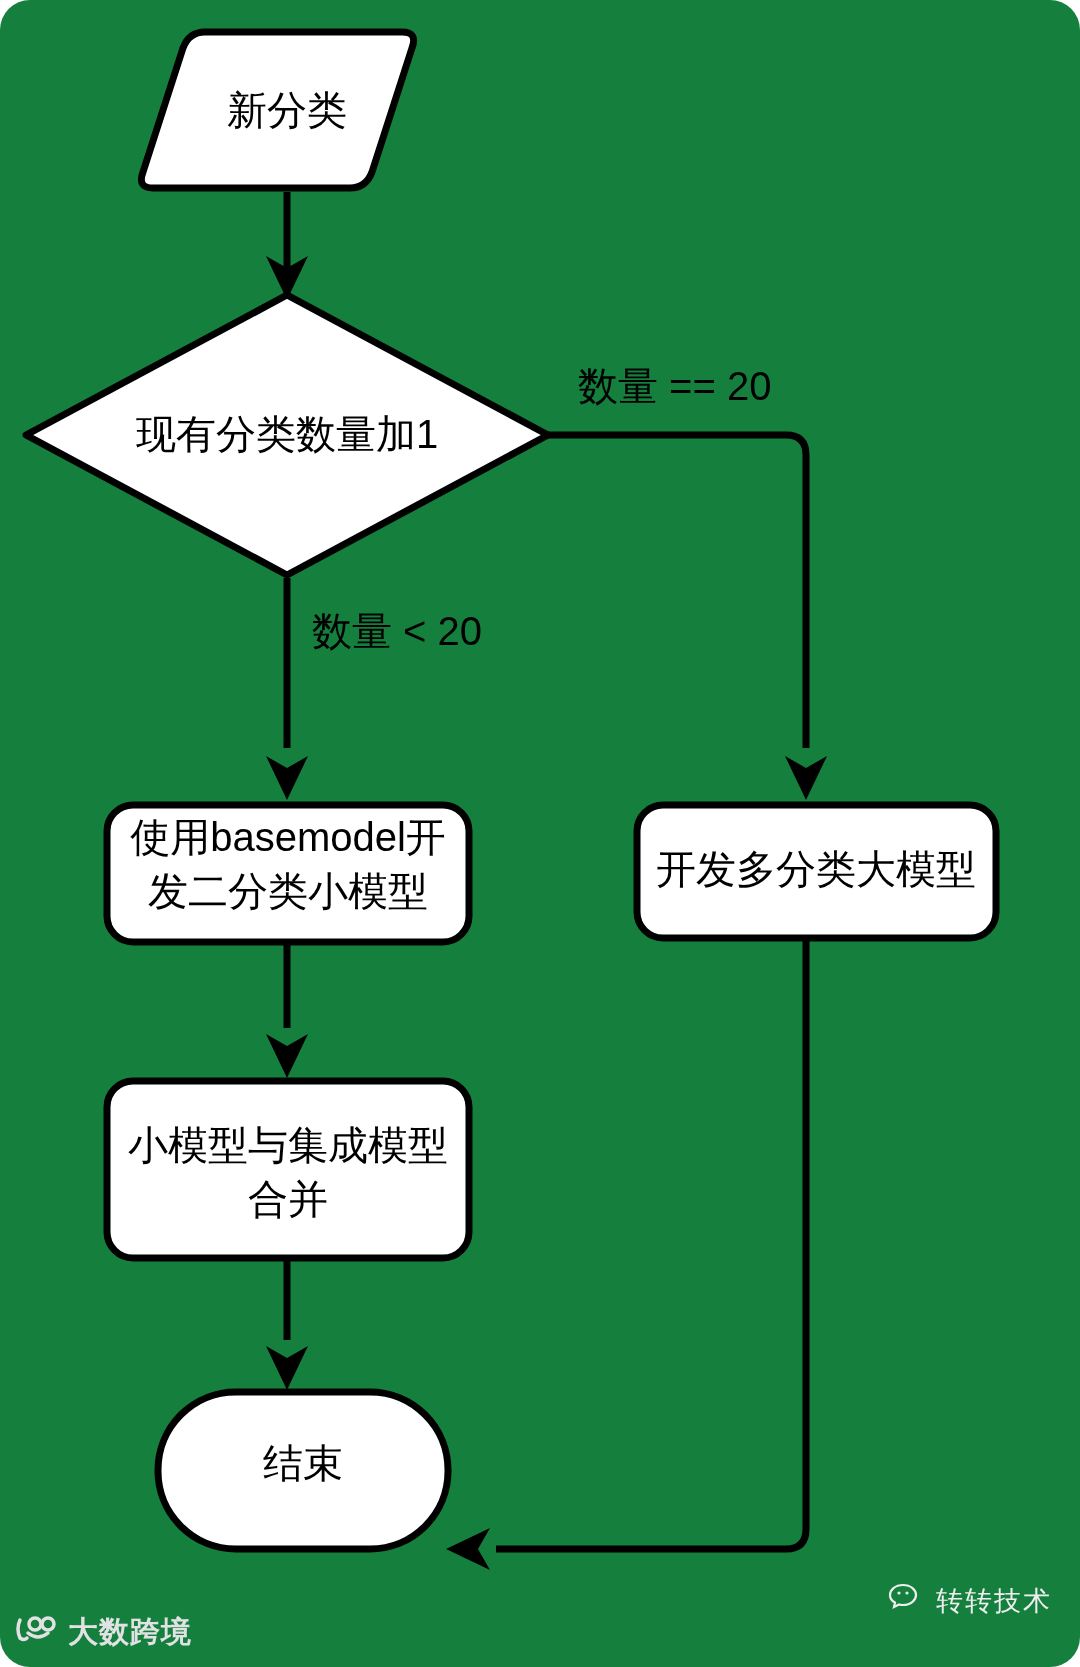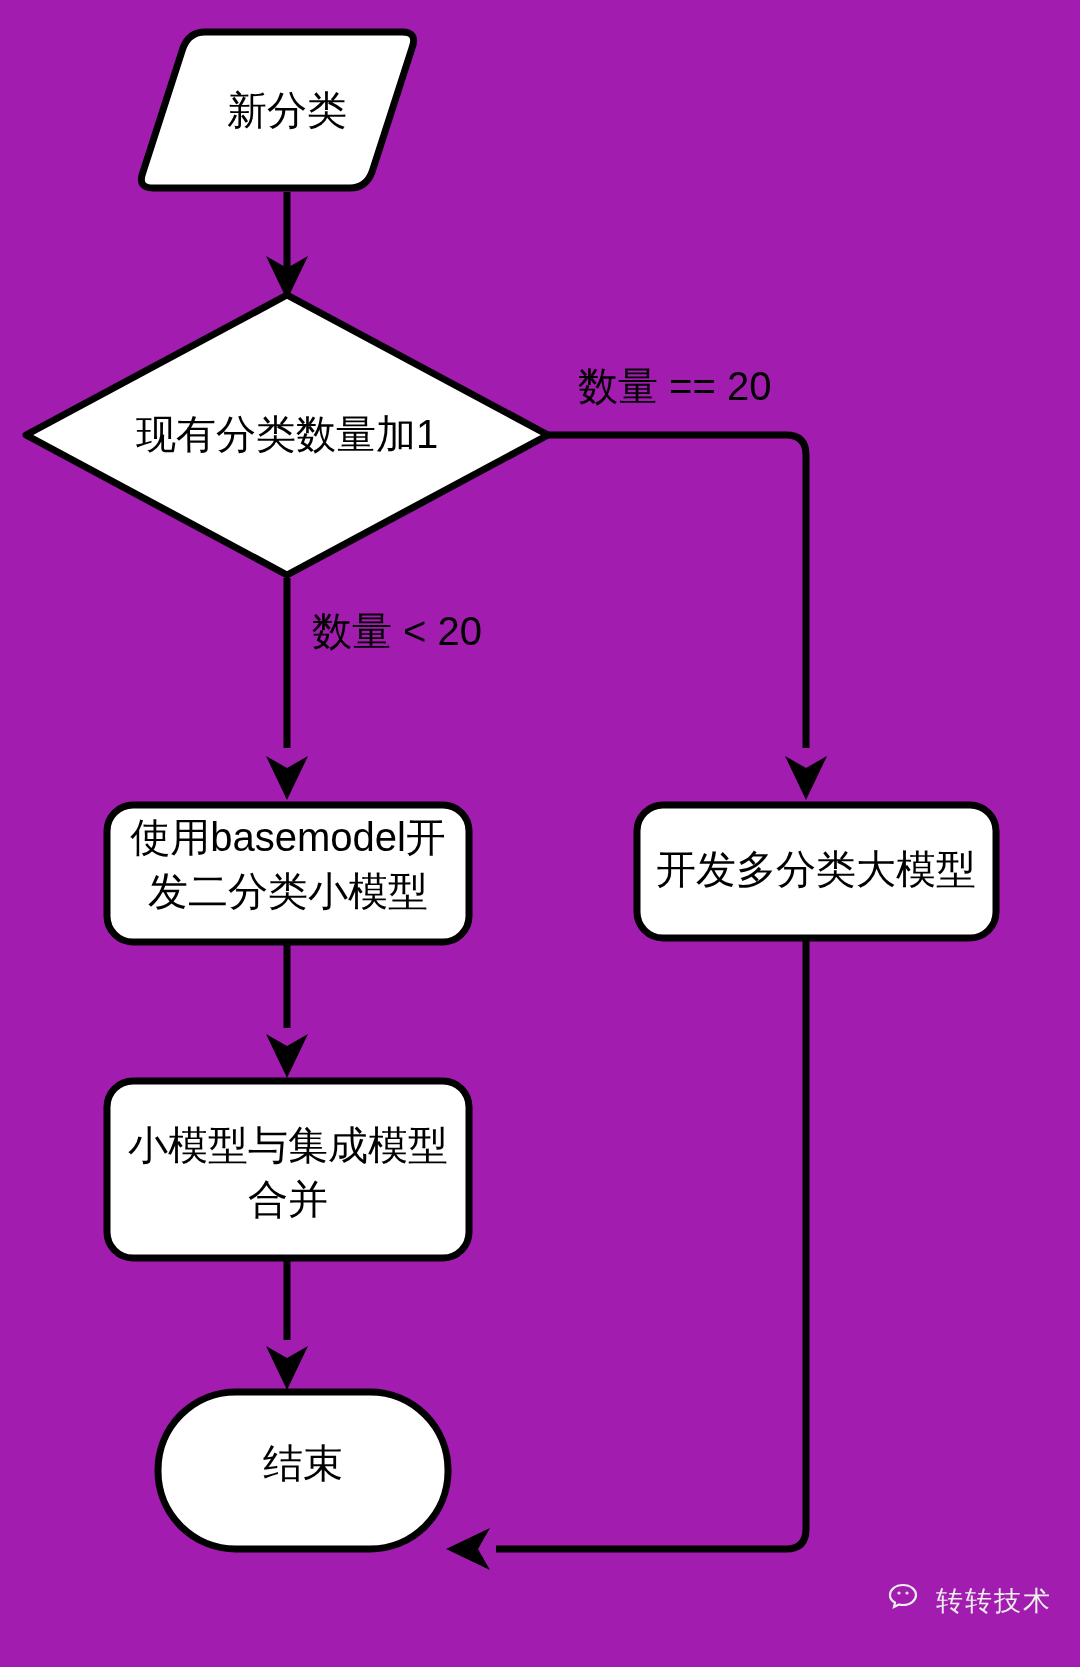--- a/index.html
+++ b/index.html
@@ -8,22 +8,23 @@
     padding: 0;
     background: #ffffff;
   }
   body {
     font-family: "Liberation Sans", "DejaVu Sans", sans-serif;
   }
   #canvas {
     position: relative;
     width: 1080px;
     height: 1667px;
-    background: #a21caf;
+    background: #15803d;
     overflow: hidden;
+    border-radius: 30px;
   }
   #flow-svg {
     position: absolute;
     top: 0;
     left: 0;
     width: 1080px;
     height: 1667px;
     display: block;
   }
   .node-shape {
@@ -164,20 +165,31 @@
 
     </g>
 
     <g>
       <text class="edge-label" x="578" y="389">数量 == 20</text>
       <text class="edge-label" x="312" y="634">数量 &lt; 20</text>
     </g>
 
   </svg>
 
+  <div class="wm" id="wm-left">
+    <span class="wm-mark">
+      <svg width="46" height="30" viewBox="0 0 46 30" aria-hidden="true">
+        <path d="M6 6 Q2 15 6 24 Q10 27 13 24" fill="none" stroke="#e2e2e4" stroke-width="3.5" stroke-linecap="round"></path>
+        <circle cx="21" cy="10" r="6" fill="none" stroke="#e2e2e4" stroke-width="3.5"></circle>
+        <circle cx="34" cy="10" r="6" fill="none" stroke="#e2e2e4" stroke-width="3.5"></circle>
+        <path d="M14 19 Q24 27 34 19" fill="none" stroke="#e2e2e4" stroke-width="3.5" stroke-linecap="round"></path>
+      </svg>
+    </span>
+    <span>大数跨境</span>
+  </div>
 
   <div class="wm" id="wm-right">
     <span class="wm-mark">
       <svg width="40" height="30" viewBox="0 0 40 30" aria-hidden="true">
         <path d="M15 3 C7 3 2 8 2 13 C2 16 4 19 7 20.5 L6 25 L11 22.5 C12.5 23 14 23 15 23 C23 23 28 18 28 13 C28 8 23 3 15 3 Z" fill="none" stroke="#eeeeef" stroke-width="2.2"></path>
         <circle cx="11" cy="11" r="1.6" fill="#eeeeef"></circle>
         <circle cx="19" cy="11" r="1.6" fill="#eeeeef"></circle>
       </svg>
     </span>
     <span>转转技术</span>

